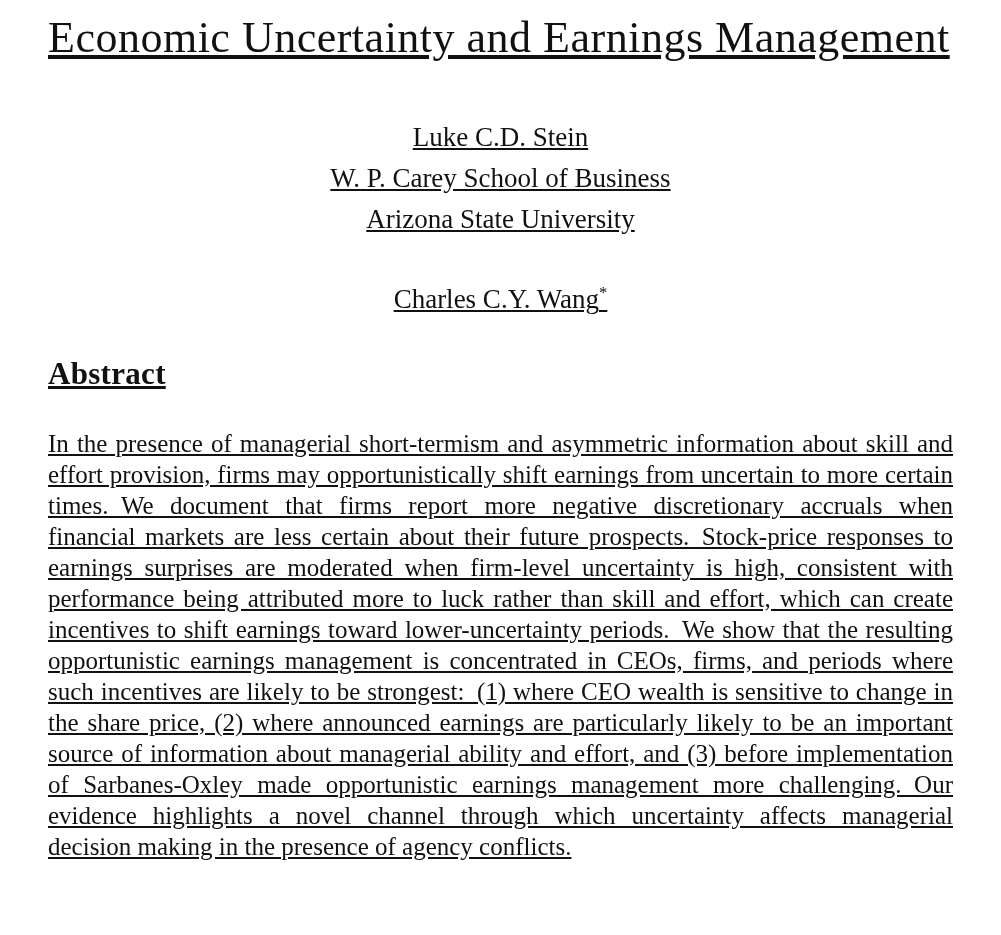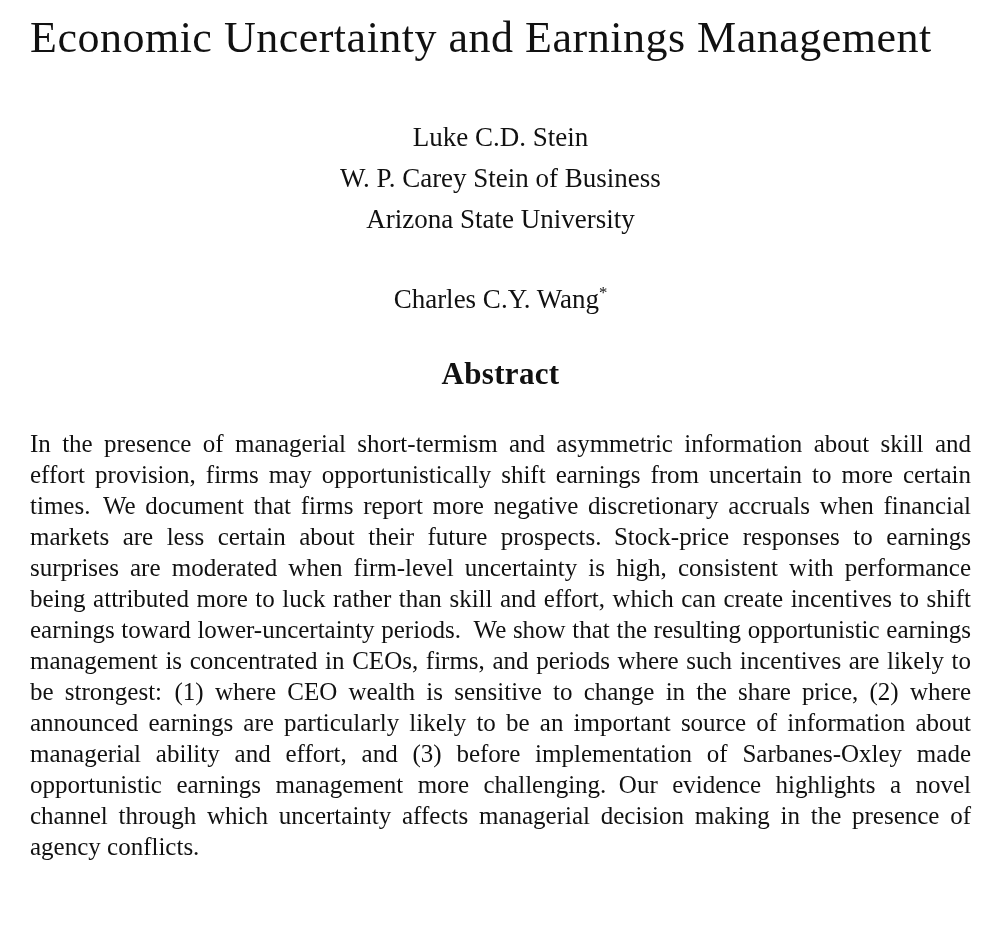--- a/index.html
+++ b/index.html
@@ -12,21 +12,22 @@
     height: 935px;
     overflow: hidden;
     color: #111111;
     font-family: "Liberation Serif", "DejaVu Serif", serif;
     -webkit-font-smoothing: antialiased;
   }
   .page {
     box-sizing: border-box;
     width: 1001px;
     height: 935px;
-    padding: 0 30px;
+    padding: 0 48px;
+    text-decoration: underline;
   }
   .paper-title {
     margin: 0;
     padding-top: 12px;
     font-size: 44px;
     font-weight: 400;
     line-height: 1.2;
     white-space: nowrap;
     letter-spacing: 0.5px;
   }
@@ -41,42 +42,41 @@
   }
   .author-name sup {
     font-size: 62%;
     line-height: 0;
   }
   .abstract-heading {
     margin: 36px 0 0 0;
     font-size: 31px;
     font-weight: 700;
     letter-spacing: 0.3px;
-    text-align: center;
   }
   .abstract-text {
     margin-top: 36px;
     font-size: 25px;
     line-height: 31px;
     text-align: justify;
     text-justify: inter-word;
   }
 </style>
 </head>
 <body>
 
 <div class="page">
 
   <h1 class="paper-title">Economic Uncertainty and Earnings Management</h1>
 
   <div class="authors-section">
 
     <div class="author-block">
       <div class="author-name"><span>Luke C.D. Stein</span></div>
-      <div class="author-affiliation">W. P. Carey Stein of Business</div>
+      <div class="author-affiliation">W. P. Carey School of Business</div>
       <div class="author-affiliation">Arizona State University</div>
     </div>
 
     <div class="author-block">
       <div class="author-name"><span>Charles C.Y. Wang</span><sup>*</sup></div>
     </div>
 
   </div>
 
   <h2 class="abstract-heading">Abstract</h2>

